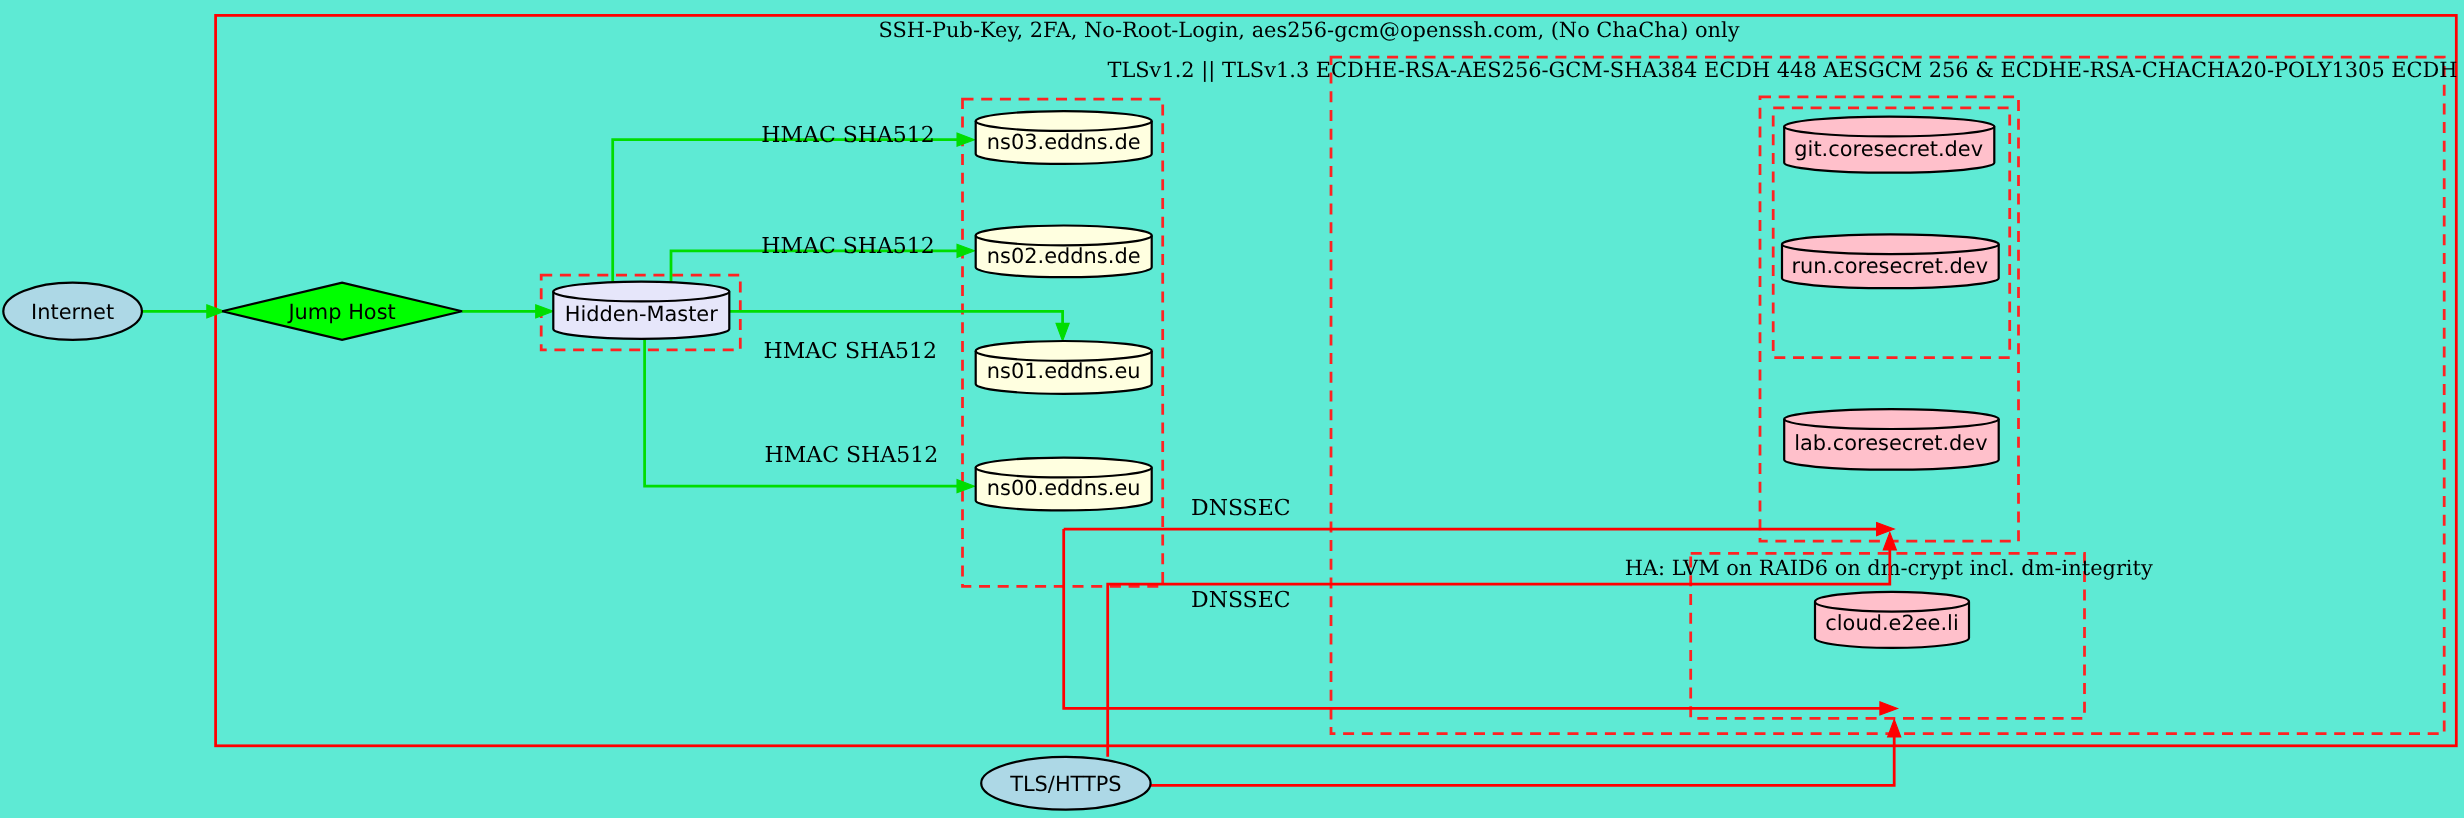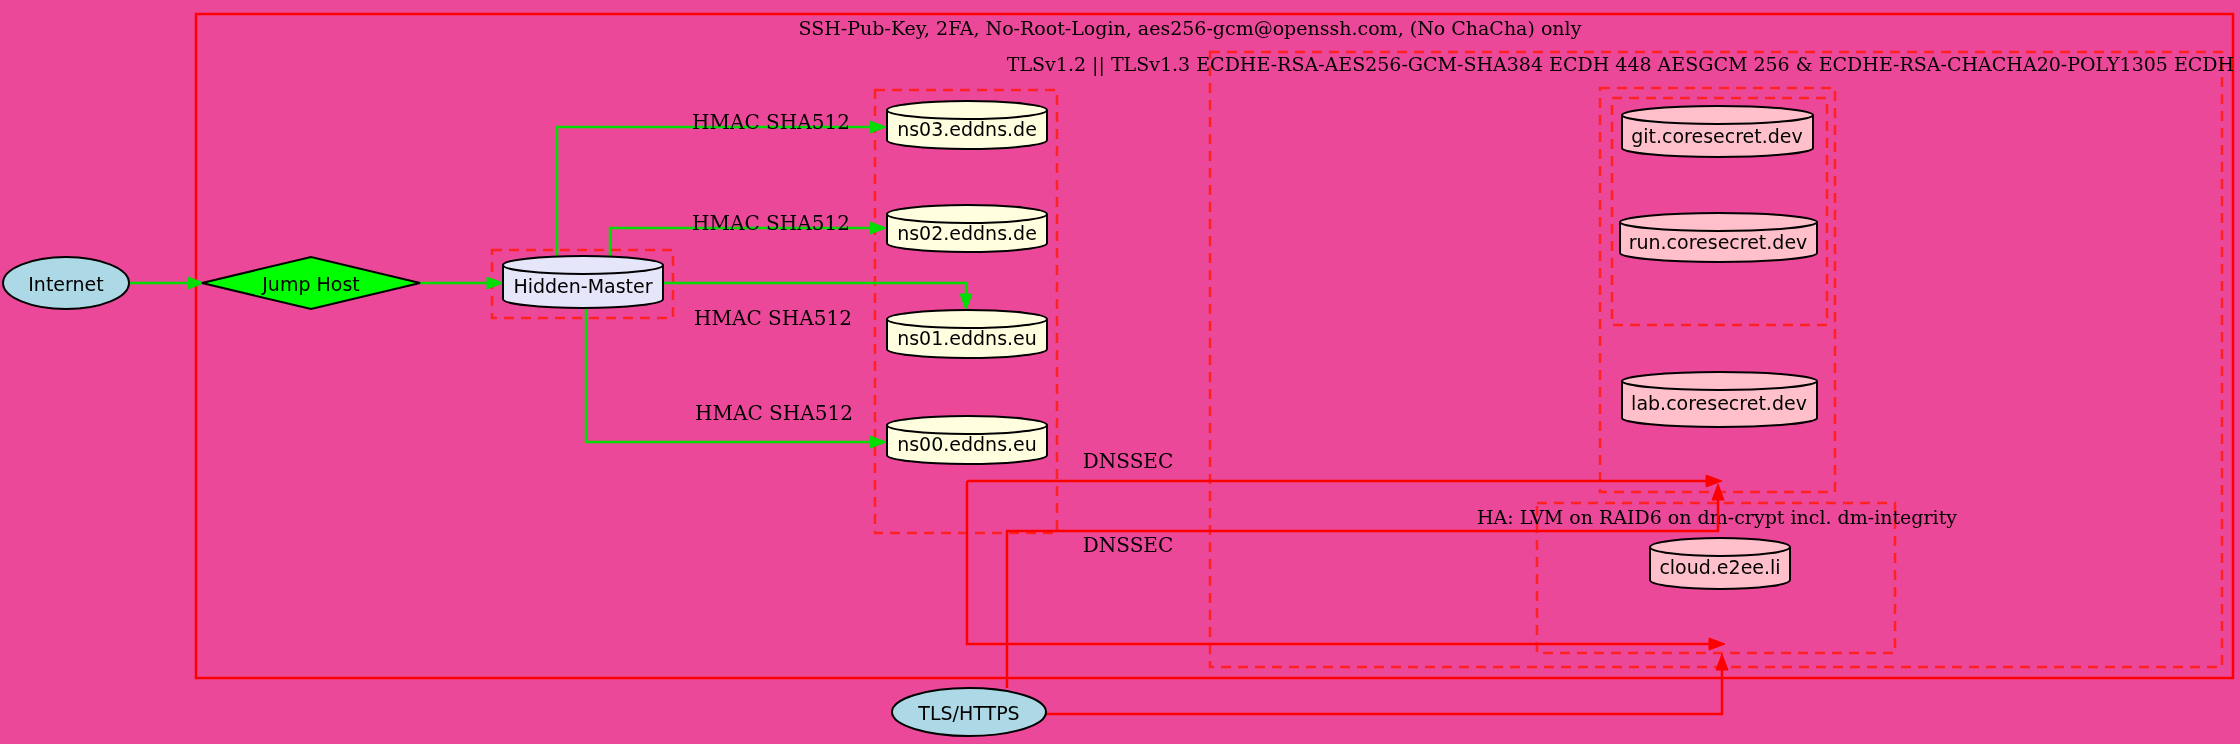--- a/index.html
+++ b/index.html
@@ -1,16 +1,16 @@
 <!DOCTYPE html>
 <html><head>
 <meta charset="utf-8">
 <style>
   html,body{margin:0;padding:0;background:#ffffff;}
-  .stage{width:2240px;height:744px;position:relative;background:#ec4899;}
+  .stage{width:2240px;height:744px;position:relative;background:#5eead4;}
   svg{display:block;}
   text{fill:#000;}
   .node-label{font-family:"DejaVu Sans","Liberation Sans",sans-serif;font-size:19px;}
   .edge-label{font-family:"DejaVu Serif","Liberation Serif",serif;font-size:20px;}
   .cluster-label{font-family:"DejaVu Serif","Liberation Serif",serif;font-size:19px;}
   .mid{text-anchor:middle;dominant-baseline:central;}
   .solid-red{stroke:#ff0000;stroke-width:2.5;fill:none;}
   .dashed-red{stroke:#ff2222;stroke-width:2.5;fill:none;stroke-dasharray:10 7;}
   .green-line{stroke:#00dd00;stroke-width:2.5;fill:none;}
   .green-head{fill:#00dd00;stroke:#00dd00;}

